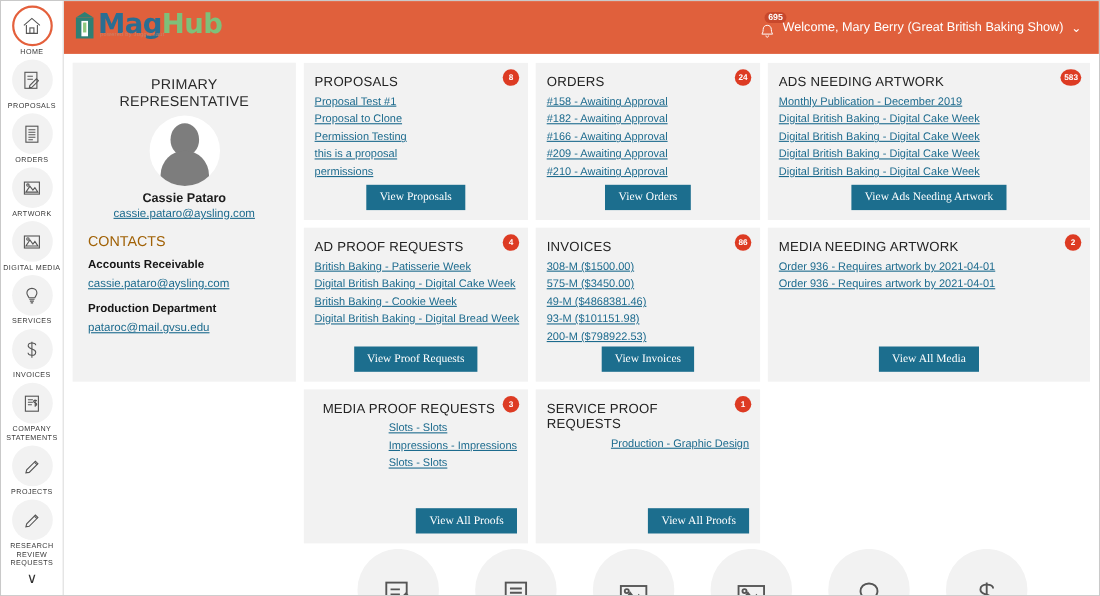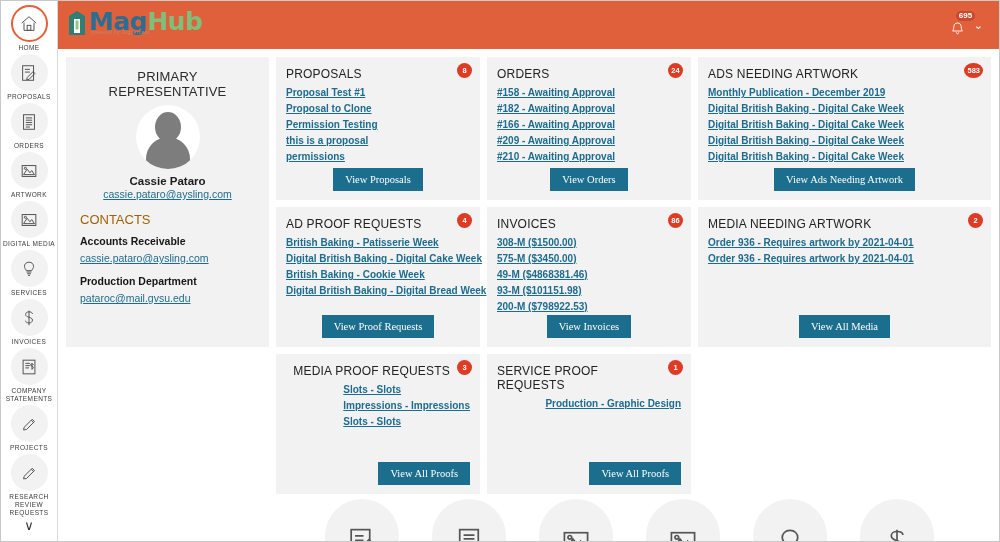--- a/index.html
+++ b/index.html
@@ -307,21 +307,20 @@
     gap: 2px;
     flex: 1;
   }
   .card-link {
     font-size: 10px;
     color: #1d6b8e;
     text-decoration: underline;
     white-space: nowrap;
     cursor: pointer;
     line-height: 14px;
-    font-weight: bold;
   }
   .card-btn-wrap {
     display: flex;
     justify-content: center;
     margin-top: auto;
   }
   .card-btn {
     background: #1c6e8e;
     color: #ffffff;
     border: none;
@@ -483,20 +482,21 @@
       </div>
 
       <div class="topbar-right">
         <span class="bell-wrap">
           <span class="bell-count">695</span>
           <svg width="15" height="15" viewBox="0 0 15 15">
             <path d="M7.5 2 C5.2 2 3.8 3.6 3.8 5.8 C3.8 8.6 2.6 10 2.6 10 L12.4 10 C12.4 10 11.2 8.6 11.2 5.8 C11.2 3.6 9.8 2 7.5 2 Z" fill="none" stroke="#ffffff" stroke-width="0.9"></path>
             <path d="M6.3 11.3 C6.3 12.2 6.9 12.8 7.5 12.8 C8.1 12.8 8.7 12.2 8.7 11.3" fill="none" stroke="#ffffff" stroke-width="0.9"></path>
           </svg>
         </span>
+        <span class="welcome-text">Welcome, Mary Berry (Great British Baking Show)</span>
         <span class="caret-down">⌄</span>
       </div>
     </header>
 
     <div class="content">
 
       <aside class="profile-col">
         <div class="profile-title">PRIMARY REPRESENTATIVE</div>
         <div class="avatar-wrap">
           <div class="avatar">

